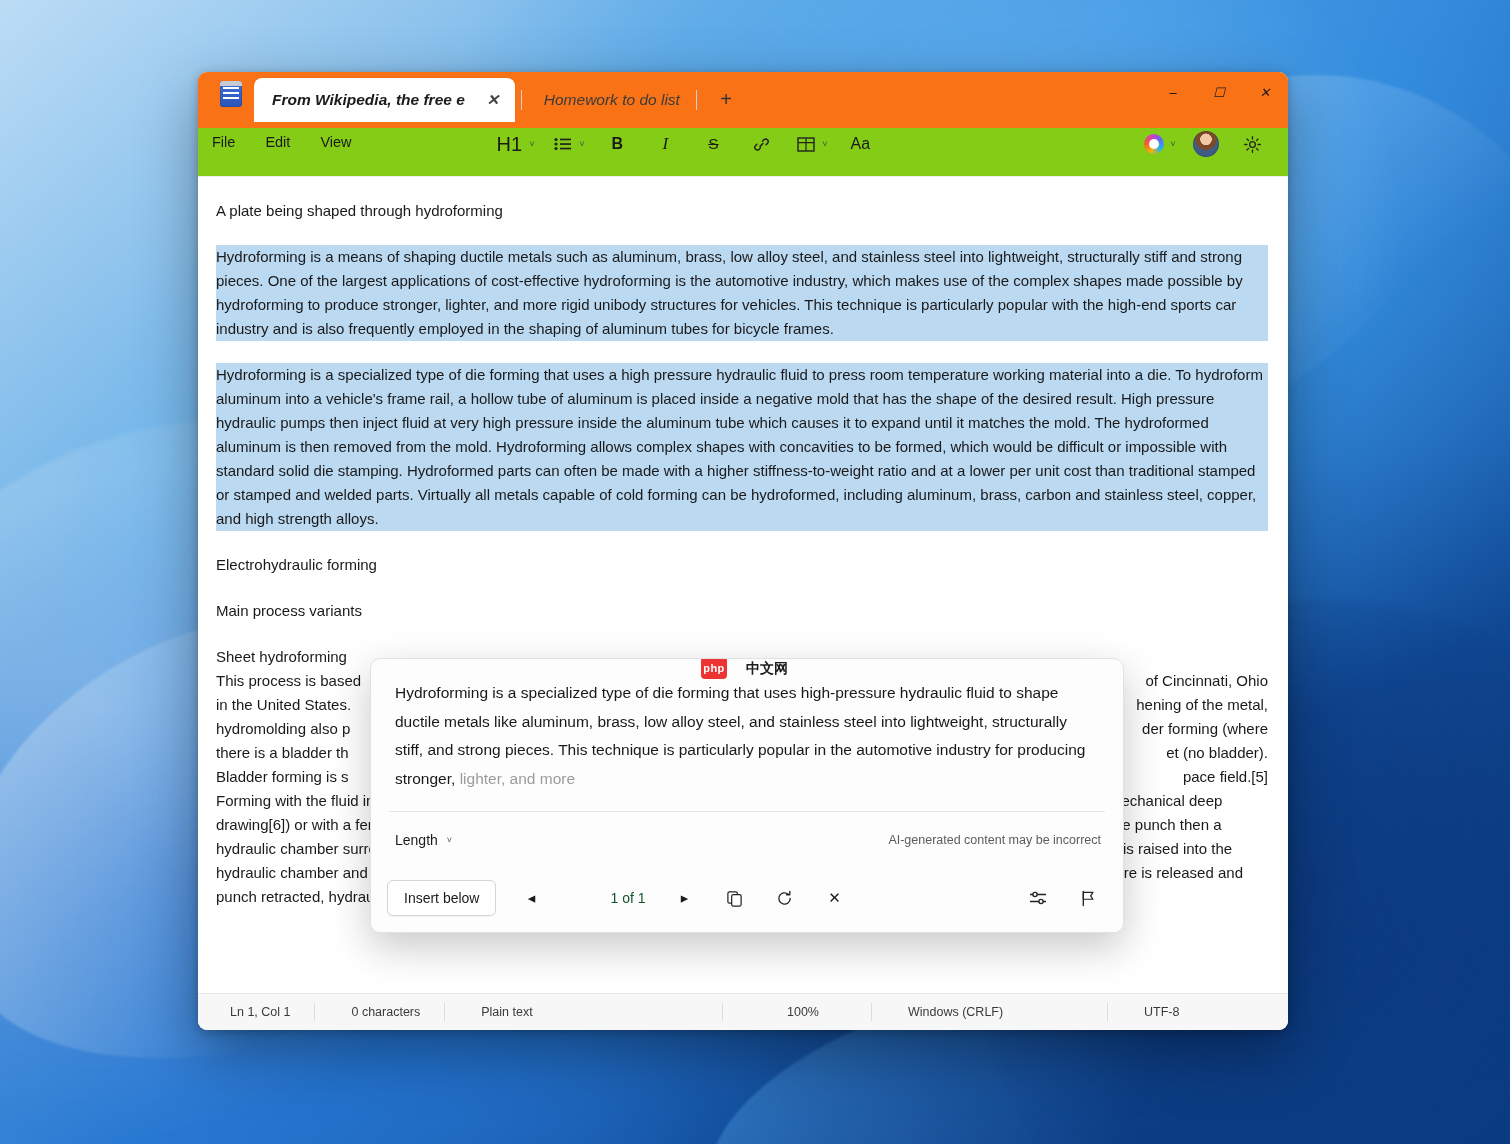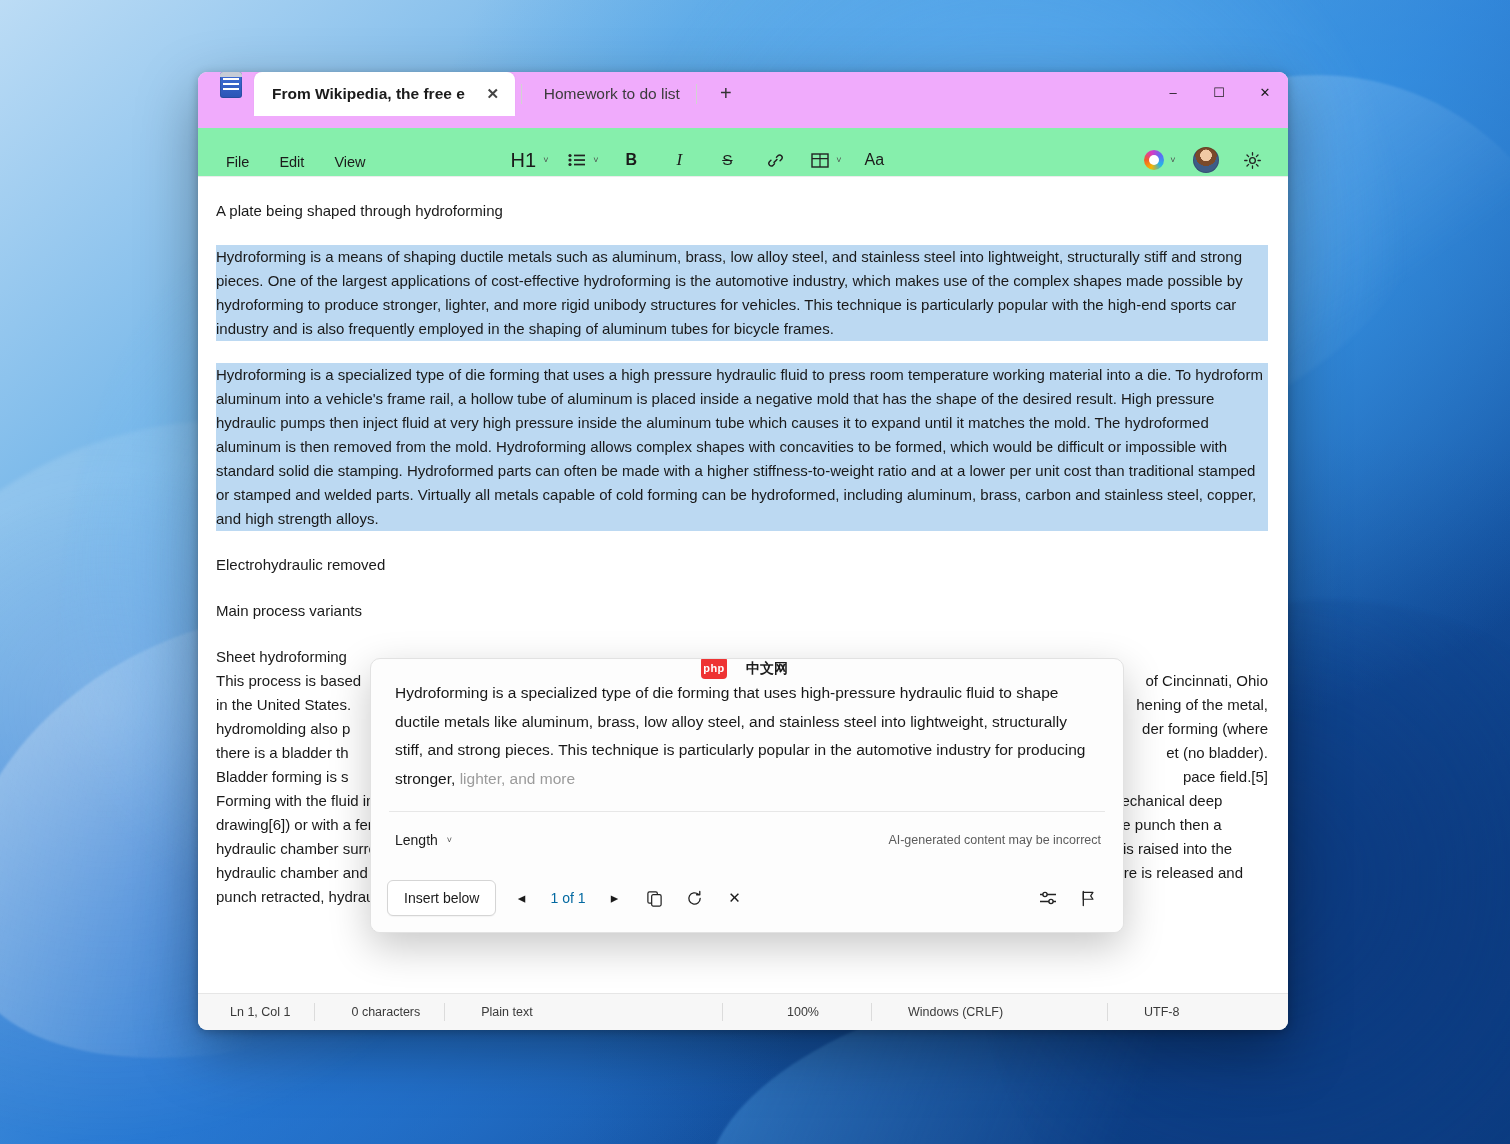--- a/index.html
+++ b/index.html
@@ -56,24 +56,25 @@
     box-shadow: 0 22px 60px rgba(0,0,0,.35), 0 2px 10px rgba(0,0,0,.25);
     overflow: hidden;
     display: flex;
     flex-direction: column;
   }
 
   
   .titlebar {
     height: 56px;
     display: flex;
-    align-items: flex-start;
-    background: #f0abfc;
+    align-items: center;
+    background: #f97316;
     position: relative;
     flex: 0 0 auto;
+    font-style: italic;
   }
   .app-icon {
     width: 22px; height: 26px;
     margin: 0 12px 13px 22px;
     border-radius: 3px;
     background: linear-gradient(#3f6fd8, #2b55b5);
     position: relative;
     box-shadow: inset 0 0 0 1px rgba(0,0,0,.12);
   }
   .app-icon::before {
@@ -127,23 +128,23 @@
   }
   .wc {
     width: 46px; height: 40px;
     display: flex; align-items: center; justify-content: center;
     font-size: 13px; color: #1b1b1b;
   }
 
   
   .toolbar {
     height: 48px;
-    background: #86efac;
-    display: flex; align-items: flex-end;
-    padding: 0 14px 0 14px;
+    background: #84cc16;
+    display: flex; align-items: flex-start;
+    padding: 0 14px 0 0;
     gap: 2px;
     flex: 0 0 auto;
     border-bottom: 1px solid #ececec;
   }
   .menu-item {
     padding: 6px 14px;
     font-size: 14.5px;
     color: #1b1b1b;
     border-radius: 5px;
   }
@@ -228,40 +229,40 @@
   .cp-divider { height: 1px; background: #e7e7e7; margin: 8px 18px 0 18px; }
   .cp-meta {
     display: flex; align-items: center;
     padding: 12px 22px 14px 18px;
     font-size: 14px; color: #1b1b1b;
   }
   .cp-length { display: flex; align-items: center; gap: 9px; padding: 4px 6px; border-radius: 5px; }
   .cp-disclaimer { margin-left: auto; font-size: 12.5px; color: #5c5c5c; }
   .cp-actions {
     display: flex; align-items: center;
-    gap: 10px;
+    gap: 20px;
     padding: 10px 20px 16px 16px;
     background: #fdfdfd;
   }
   .cp-primary {
     background: #ffffff;
     border: 1px solid #d5d5d5;
     border-radius: 6px;
     padding: 9px 16px;
     font-size: 14px;
     color: #1b1b1b;
     box-shadow: 0 1px 1px rgba(0,0,0,.04);
   }
   .cp-icon {
     width: 30px; height: 30px;
     display: flex; align-items: center; justify-content: center;
     border-radius: 5px;
     color: #1b1b1b; font-size: 15px;
   }
-  .cp-count { font-size: 14px; color: #0369a1; padding: 0 4px; }
+  .cp-count { font-size: 14px; color: #14532d; padding: 0 4px; margin-left: 40px; }
   .cp-spacer { flex: 1 1 auto; }
 
   
   .watermark {
     position: absolute;
     left: 330px; top: -3px;
     display: flex; align-items: center; gap: 19px;
     font-size: 14px; font-weight: 700; color: #1b1b1b;
   }
   .wm-badge {
@@ -386,21 +387,21 @@
       </span>
     </div>
   </div>
 
   <div class="doc">
     <p>A plate being shaped through hydroforming</p>
 
     <p class="para-sel">Hydroforming is a means of shaping ductile metals such as aluminum, brass, low alloy steel, and stainless steel into lightweight, structurally stiff and strong pieces. One of the largest applications of cost-effective hydroforming is the automotive industry, which makes use of the complex shapes made possible by hydroforming to produce stronger, lighter, and more rigid unibody structures for vehicles. This technique is particularly popular with the high-end sports car industry and is also frequently employed in the shaping of aluminum tubes for bicycle frames.</p>
     <p class="para-sel">Hydroforming is a specialized type of die forming that uses a high pressure hydraulic fluid to press room temperature working material into a die. To hydroform aluminum into a vehicle's frame rail, a hollow tube of aluminum is placed inside a negative mold that has the shape of the desired result. High pressure hydraulic pumps then inject fluid at very high pressure inside the aluminum tube which causes it to expand until it matches the mold. The hydroformed aluminum is then removed from the mold. Hydroforming allows complex shapes with concavities to be formed, which would be difficult or impossible with standard solid die stamping. Hydroformed parts can often be made with a higher stiffness-to-weight ratio and at a lower per unit cost than traditional stamped or stamped and welded parts. Virtually all metals capable of cold forming can be hydroformed, including aluminum, brass, carbon and stainless steel, copper, and high strength alloys.</p>
 
-    <p>Electrohydraulic removed</p>
+    <p>Electrohydraulic forming</p>
     <p>Main process variants</p>
 
     <p class="tight">Sheet hydroforming</p>
     <p class="tight" style="display:flex; justify-content:space-between;">
       <span>This process is based</span>
       <span>of Cincinnati, Ohio</span>
     </p>
     <p class="tight" style="display:flex; justify-content:space-between;">
       <span>in the United States.</span>
       <span>hening of the metal,</span>

